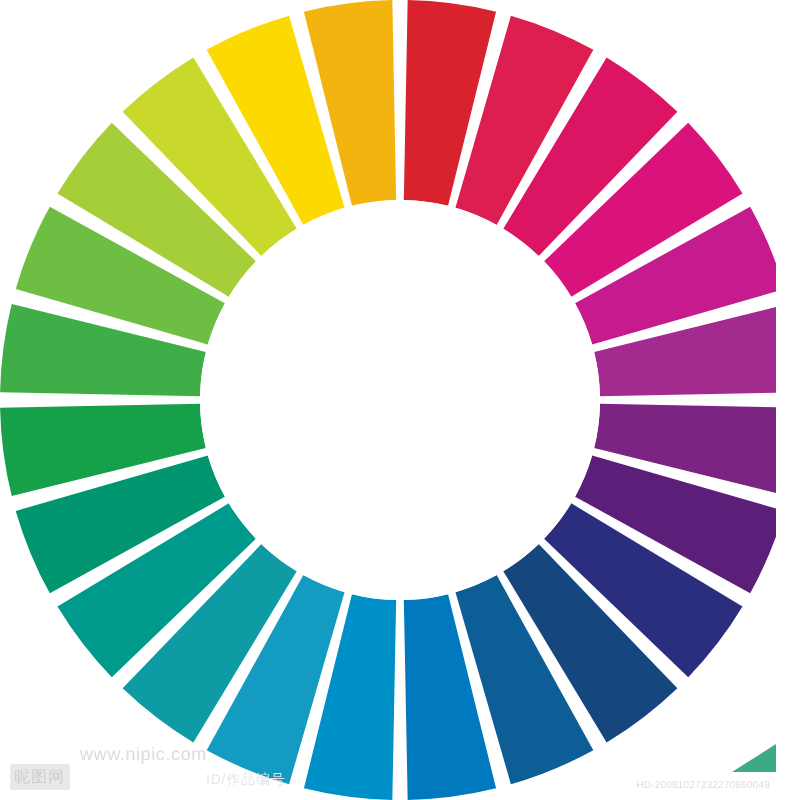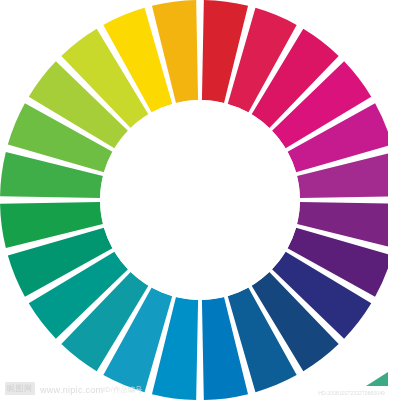--- a/index.html
+++ b/index.html
@@ -35,21 +35,21 @@
     bottom: 5px;
     font-size: 8px;
     letter-spacing: 0.5px;
     color: #cfcfcf;
     background: #e8e8e8;
     padding: 1px 2px;
     border-radius: 1px;
   }
   #wm-site {
     left: 40px;
-    bottom: 5px;
+    bottom: 18px;
     font-size: 9px;
     color: #dcdcdc;
     letter-spacing: 0.3px;
   }
   #wm-suffix {
     left: 103px;
     bottom: 5px;
     font-size: 7px;
     color: #e4e4e4;
     letter-spacing: 0.4px;

